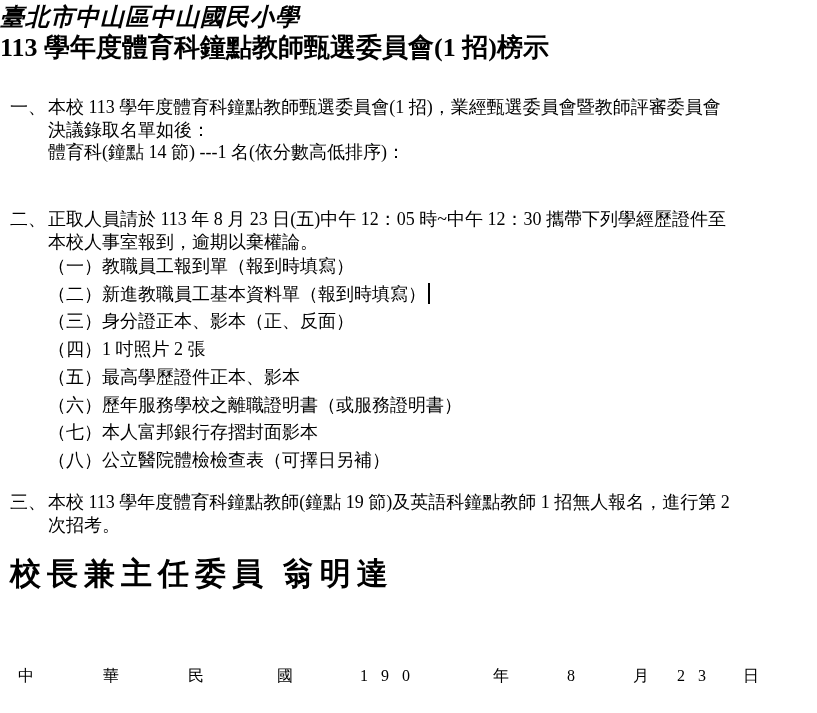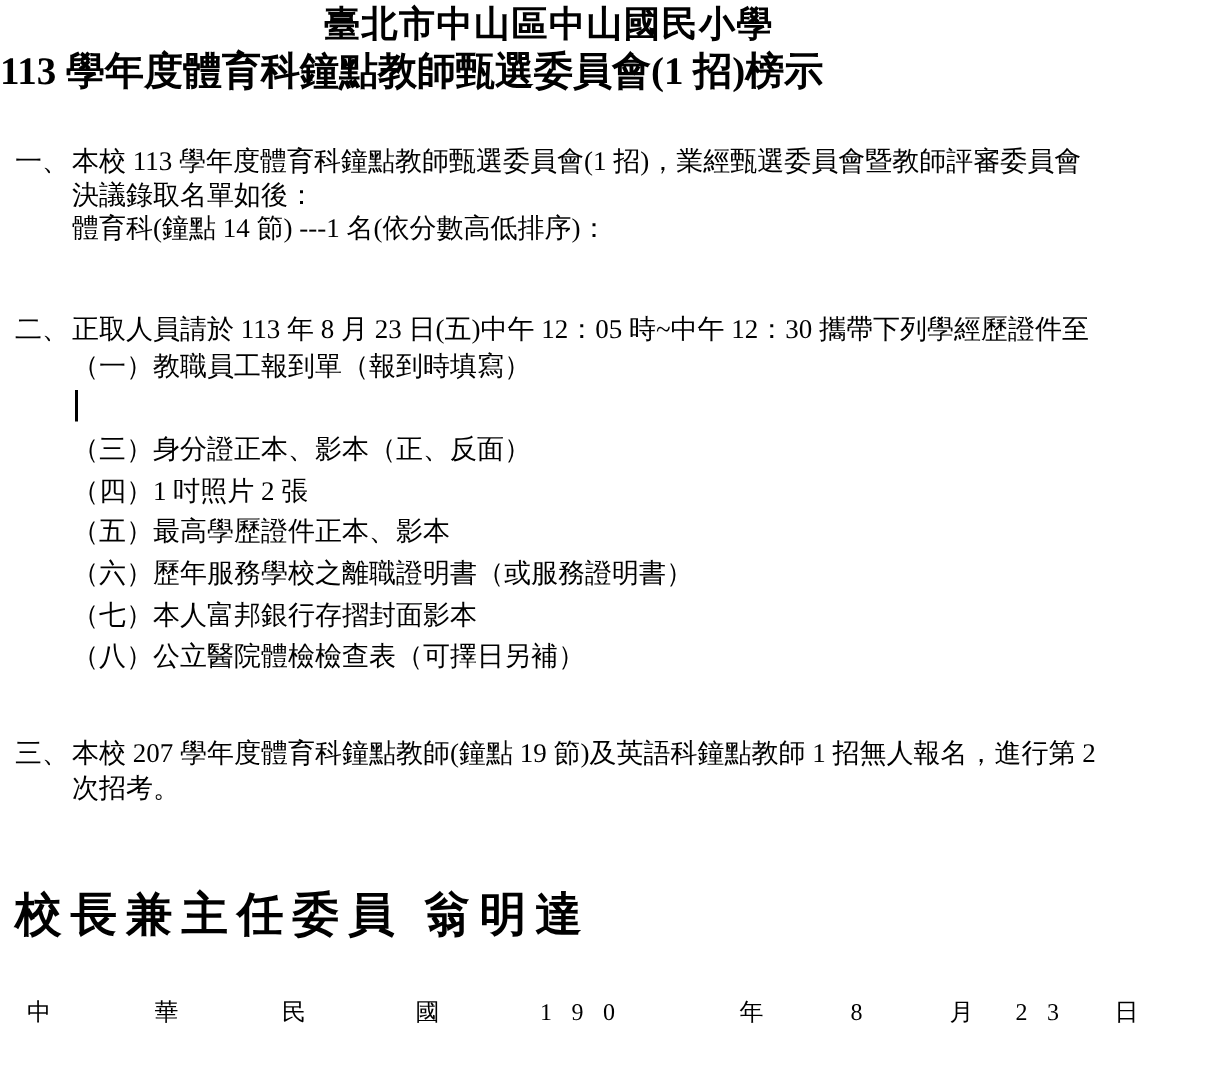--- a/index.html
+++ b/index.html
@@ -8,22 +8,22 @@
     width:817px; height:713px;
     font-family:"Liberation Serif","DejaVu Serif",serif;
     color:#000;
   }
   .page {
     position:relative; width:817px; height:713px;
     background:#fff; overflow:hidden;
   }
   .title1 {
     position:absolute; top:2px; left:0; width:732px;
-    text-align:center; font-size:24px; font-weight:bold; line-height:30px;
-    letter-spacing:1px; white-space:nowrap;
+    font-size:24px; font-weight:bold; line-height:30px;
+    letter-spacing:1px; white-space:nowrap;font-style:italic;
   }
   .title2 {
     position:absolute; top:33px; left:0; width:817px;
     font-size:26px; font-weight:bold; line-height:30px;
     white-space:nowrap;
   }
   .section {
     position:absolute; left:10px; width:800px;
     font-size:18px; line-height:22.5px; white-space:nowrap;
   }
@@ -42,21 +42,21 @@
     white-space:nowrap; overflow:hidden;
   }
   .result-table .cell.rank { width:93px; padding-left:16px; border-right:none; }
   .result-table .cell.name { width:373px; padding-left:9px; }
   .caret {
     display:inline-block; width:2px; height:21px; background:#000;
     vertical-align:-4px; margin-left:2px;
   }
   .signature {
     position:absolute; left:10px; top:553px;
-    font-size:31px; font-weight:bold; letter-spacing:6px; white-space:nowrap;margin-top:36px;
+    font-size:31px; font-weight:bold; letter-spacing:6px; white-space:nowrap;
   }
   .dateline {
     position:absolute; top:664px; left:0; width:817px; height:26px;
     font-size:16px; line-height:24px;
   }
   .dateline .d { position:absolute; top:0; white-space:nowrap; }
   .d0 { left:18px; }  .d1 { left:103px; } .d2 { left:188px; } .d3 { left:277px; }
   .d4 { left:360px; } .d5 { left:493px; } .d6 { left:567px; } .d7 { left:633px; }
   .d8 { left:677px; } .d9 { left:743px; }
   .digits { letter-spacing:13px; }
@@ -76,25 +76,26 @@
       <div>決議錄取名單如後：</div>
       <div>體育科(鐘點 14 節) ---1 名(依分數高低排序)：</div>
     </div>
   </div>
 
 
   <div class="section sec2">
     <span class="marker">二、</span>
     <div class="body-lines">
       <div>正取人員請於 113 年 8 月 23 日(五)中午 12：05 時~中午 12：30 攜帶下列學經歷證件至</div>
+      <div>本校人事室報到，逾期以棄權論。</div>
       <div class="check-line">
         <span>（一）教職員工報到單（報到時填寫）</span>
       </div>
       <div class="check-line">
-        <span class="caret"></span>
+        <span>（二）新進教職員工基本資料單（報到時填寫）</span><span class="caret"></span>
       </div>
       <div class="check-line">
         <span>（三）身分證正本、影本（正、反面）</span>
       </div>
       <div class="check-line">
         <span>（四）1 吋照片 2 張</span>
       </div>
       <div class="check-line">
         <span>（五）最高學歷證件正本、影本</span>
       </div>
@@ -106,21 +107,21 @@
       </div>
       <div class="check-line">
         <span>（八）公立醫院體檢檢查表（可擇日另補）</span>
       </div>
     </div>
   </div>
 
   <div class="section sec3">
     <span class="marker">三、</span>
     <div class="body-lines">
-      <div>本校 207 學年度體育科鐘點教師(鐘點 19 節)及英語科鐘點教師 1 招無人報名，進行第 2</div>
+      <div>本校 113 學年度體育科鐘點教師(鐘點 19 節)及英語科鐘點教師 1 招無人報名，進行第 2</div>
       <div>次招考。</div>
     </div>
   </div>
 
   <div class="signature">校長兼主任委員 翁明達</div>
 
   <div class="dateline">
     <span class="d d0">中</span>
     <span class="d d1">華</span>
     <span class="d d2">民</span>

